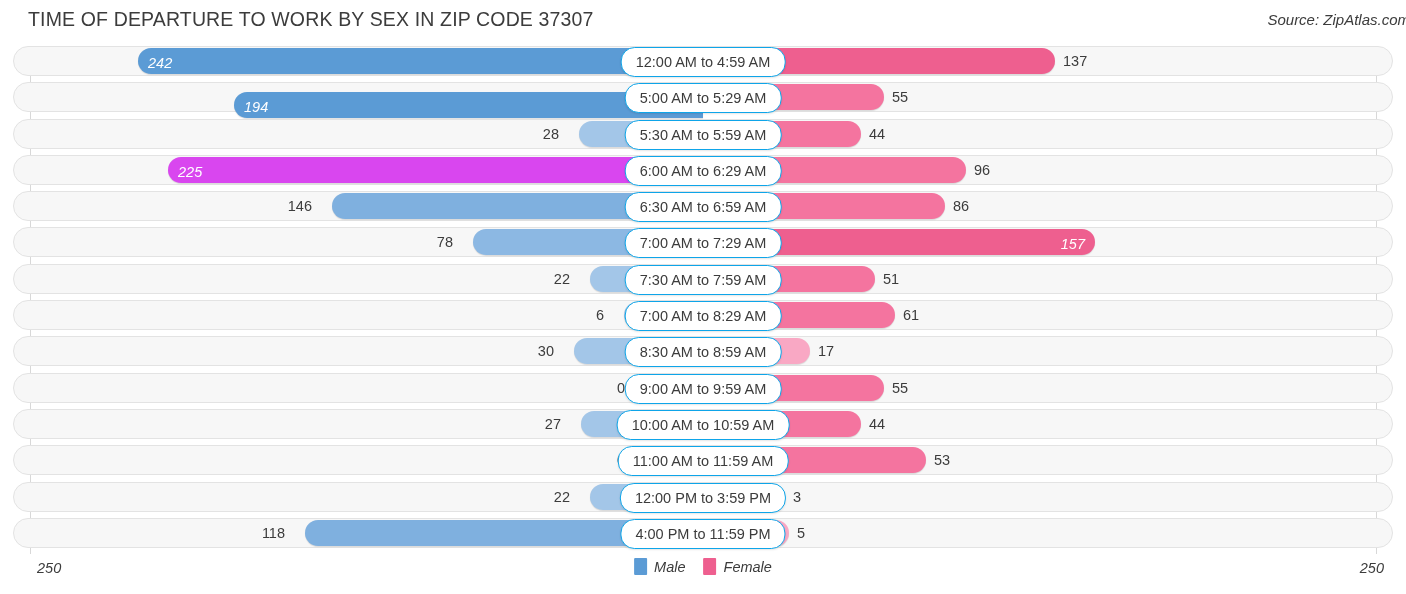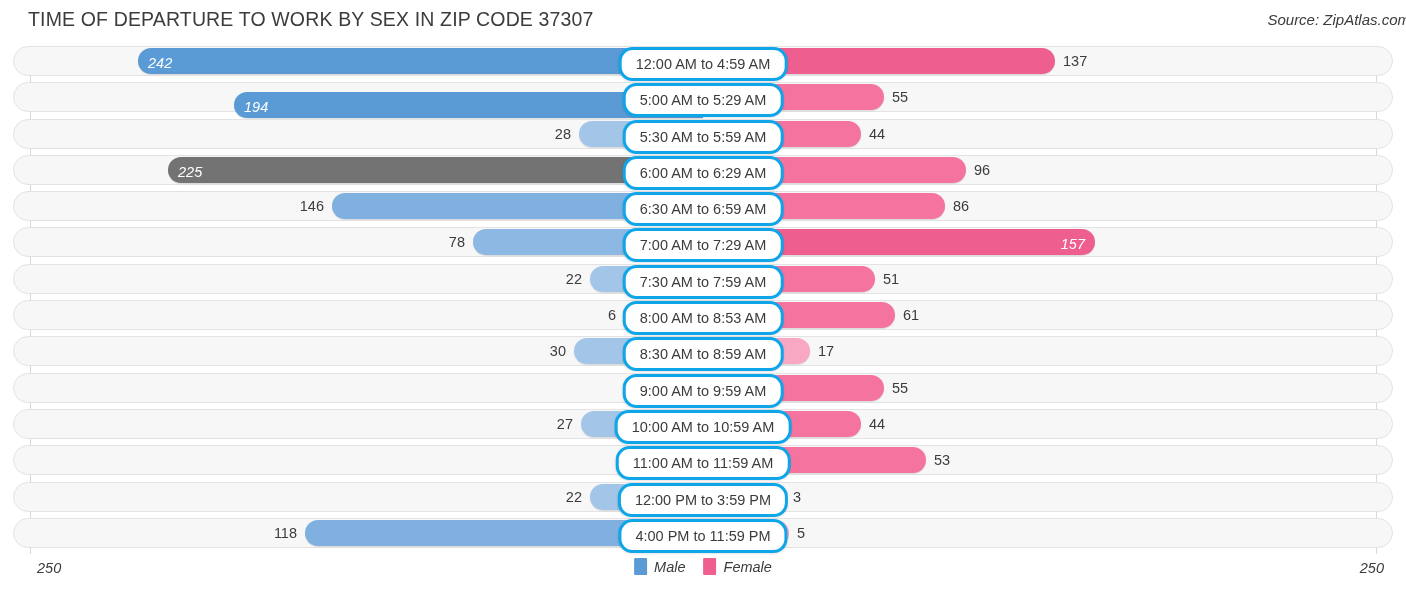--- a/index.html
+++ b/index.html
@@ -132,21 +132,21 @@
   
   .val {
     position: absolute;
     top: 0;
     height: 30px;
     line-height: 30px;
     font-size: 14.5px;
     color: #3c3c3c;
     white-space: nowrap;
   }
-  .val-left  { right: 0; padding-right: 8px; }
+  .val-left  { right: 0; padding-right: 20px; }
   .val-right { left: 0;  padding-left: 8px;  }
 
   
   .val-inside {
     position: absolute;
     top: 0;
     height: 30px;
     line-height: 30px;
     font-size: 14.5px;
     color: #ffffff;
@@ -158,21 +158,21 @@
   
   .center-pill {
     position: absolute;
     left: 50%;
     transform: translateX(-50%);
     top: 1px;
     height: 28px;
     line-height: 28px;
     padding: 0 14px;
     background: #ffffff;
-    border: 3px solid #0ea5e9;
+    border: 1px solid #0ea5e9;
     border-radius: 14px;
     font-size: 14.5px;
     color: #3c3c3c;
     white-space: nowrap;
     text-align: center;
     box-shadow: 0 1px 2px rgba(0,0,0,0.10);
     z-index: 4;
   }
 
   
@@ -267,21 +267,21 @@
           </div>
           <div class="side-right">
             <div class="bar bar-right" style="width: 158px; background: rgb(244, 116, 159);"></div>
             <span class="val val-right" style="left: 158px;">44</span>
           </div>
           <div class="center-pill">5:30 AM to 5:59 AM</div>
         </div>
         <div class="row">
           <div class="track"></div>
           <div class="side-left">
-            <div class="bar bar-left" style="width: 535px; background: #737373;">
+            <div class="bar bar-left" style="width: 535px; background: #d946ef;">
               <span class="val-inside val-inside-left">225</span>
             </div>
           </div>
           <div class="side-right">
             <div class="bar bar-right" style="width: 263px; background: rgb(244, 116, 159);"></div>
             <span class="val val-right" style="left: 263px;">96</span>
           </div>
           <div class="center-pill">6:00 AM to 6:29 AM</div>
         </div>
         <div class="row">
@@ -324,21 +324,21 @@
         <div class="row">
           <div class="track"></div>
           <div class="side-left">
             <div class="bar bar-left" style="width: 79px; background: rgb(163, 198, 232);"></div>
             <span class="val val-left" style="right: 79px;">6</span>
           </div>
           <div class="side-right">
             <div class="bar bar-right" style="width: 192px; background: rgb(244, 116, 159);"></div>
             <span class="val val-right" style="left: 192px;">61</span>
           </div>
-          <div class="center-pill">8:00 AM to 8:53 AM</div>
+          <div class="center-pill">7:00 AM to 8:29 AM</div>
         </div>
         <div class="row">
           <div class="track"></div>
           <div class="side-left">
             <div class="bar bar-left" style="width: 129px; background: rgb(163, 198, 232);"></div>
             <span class="val val-left" style="right: 129px;">30</span>
           </div>
           <div class="side-right">
             <div class="bar bar-right" style="width: 107px; background: rgb(249, 168, 196);"></div>
             <span class="val val-right" style="left: 107px;">17</span>

